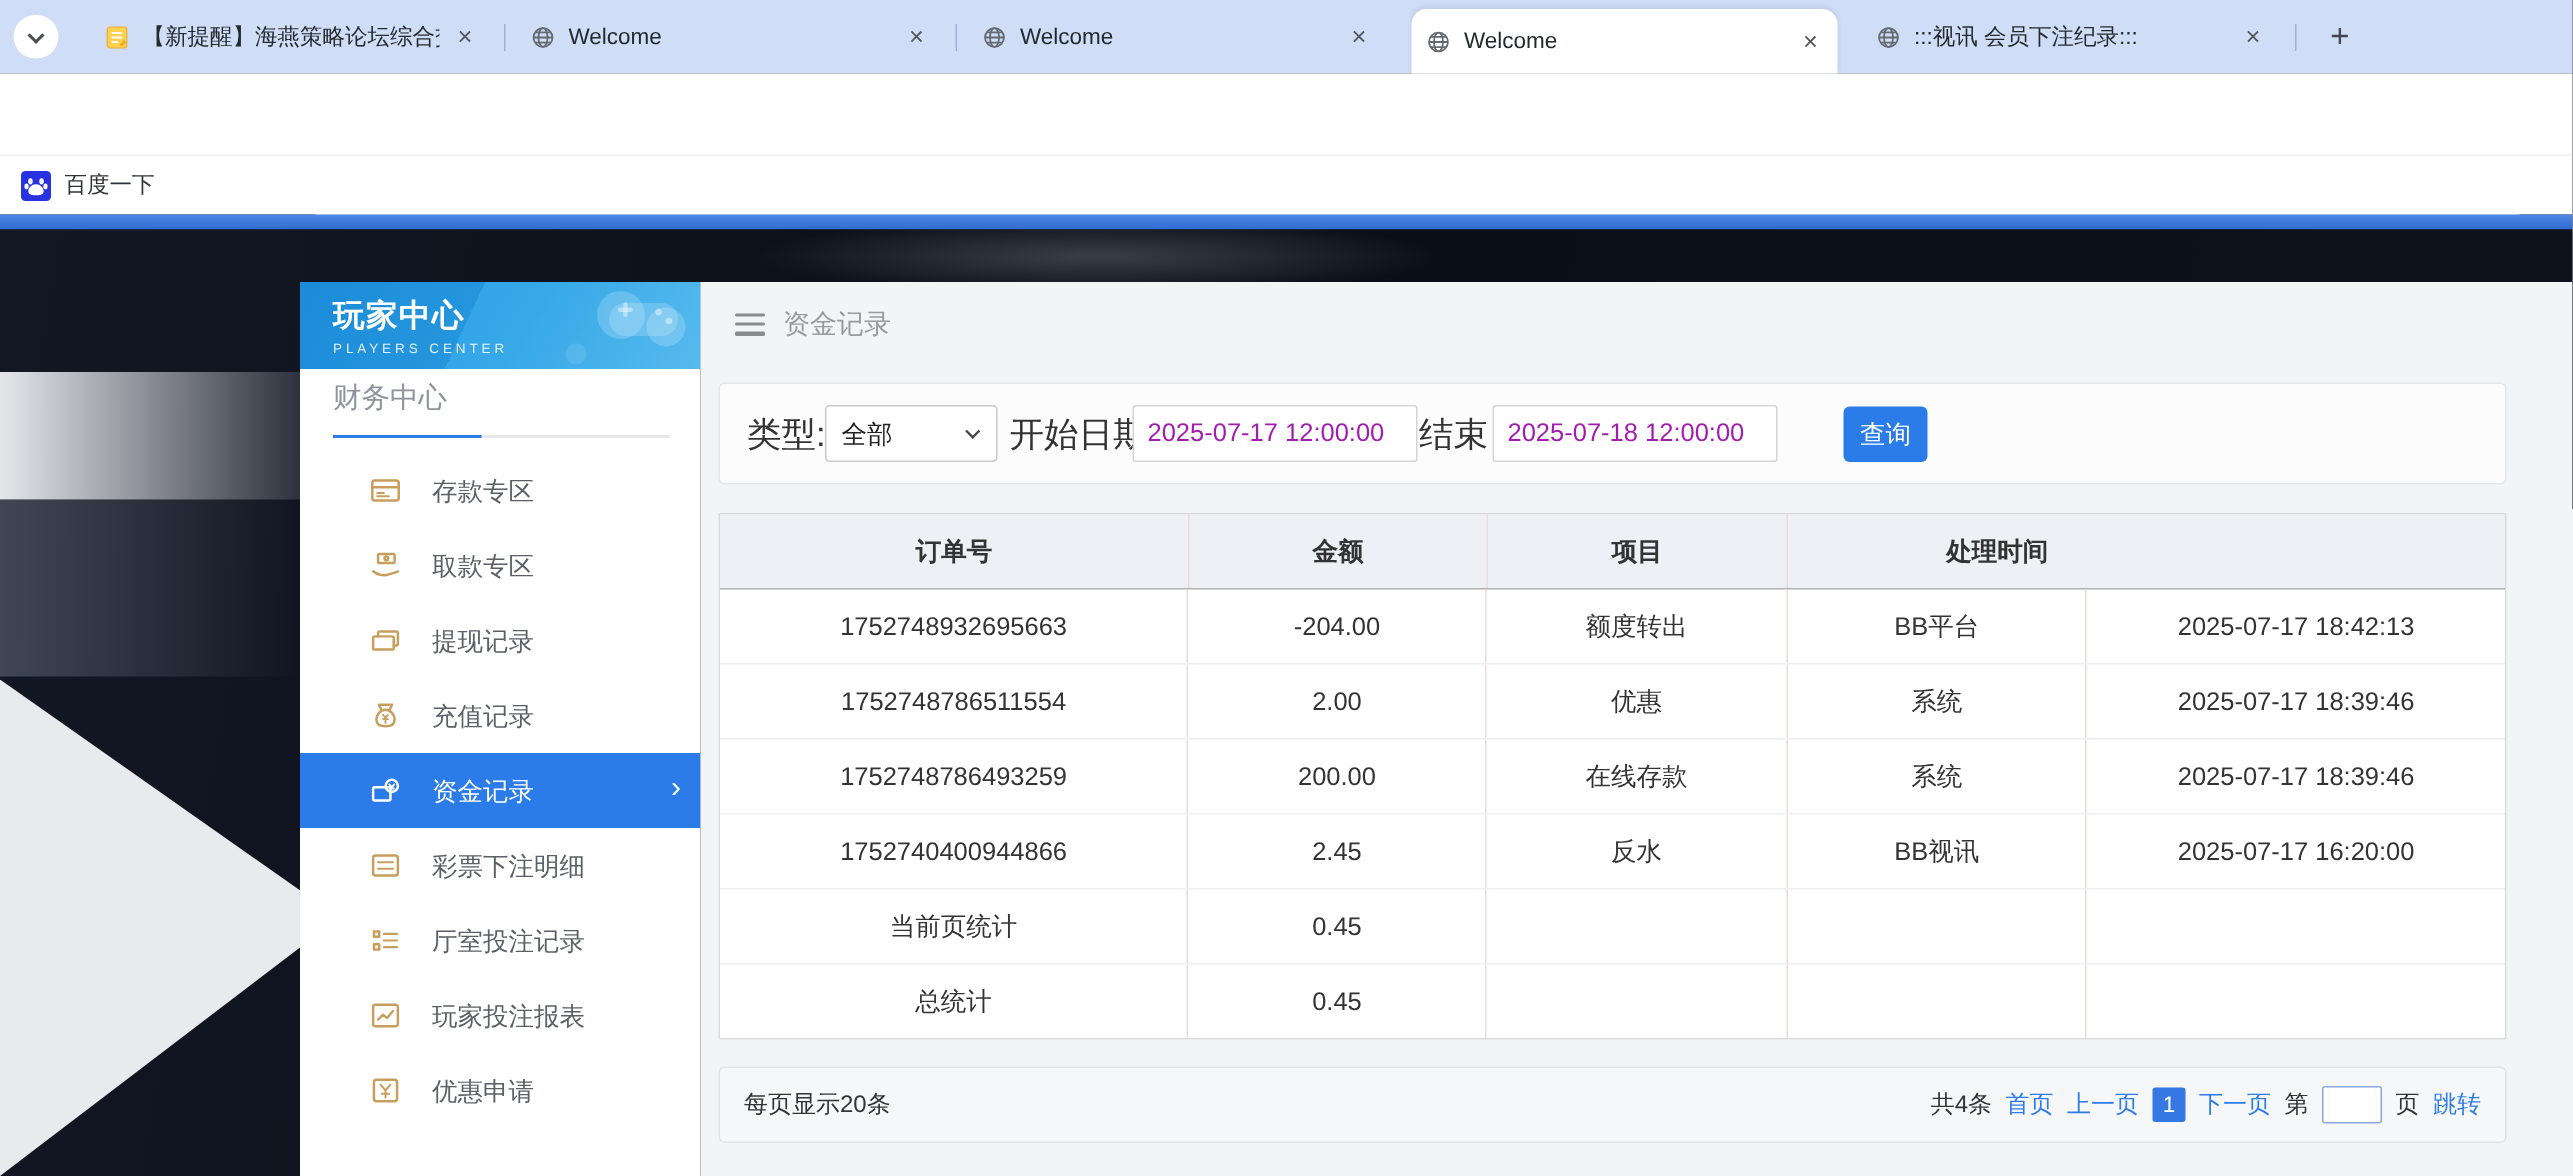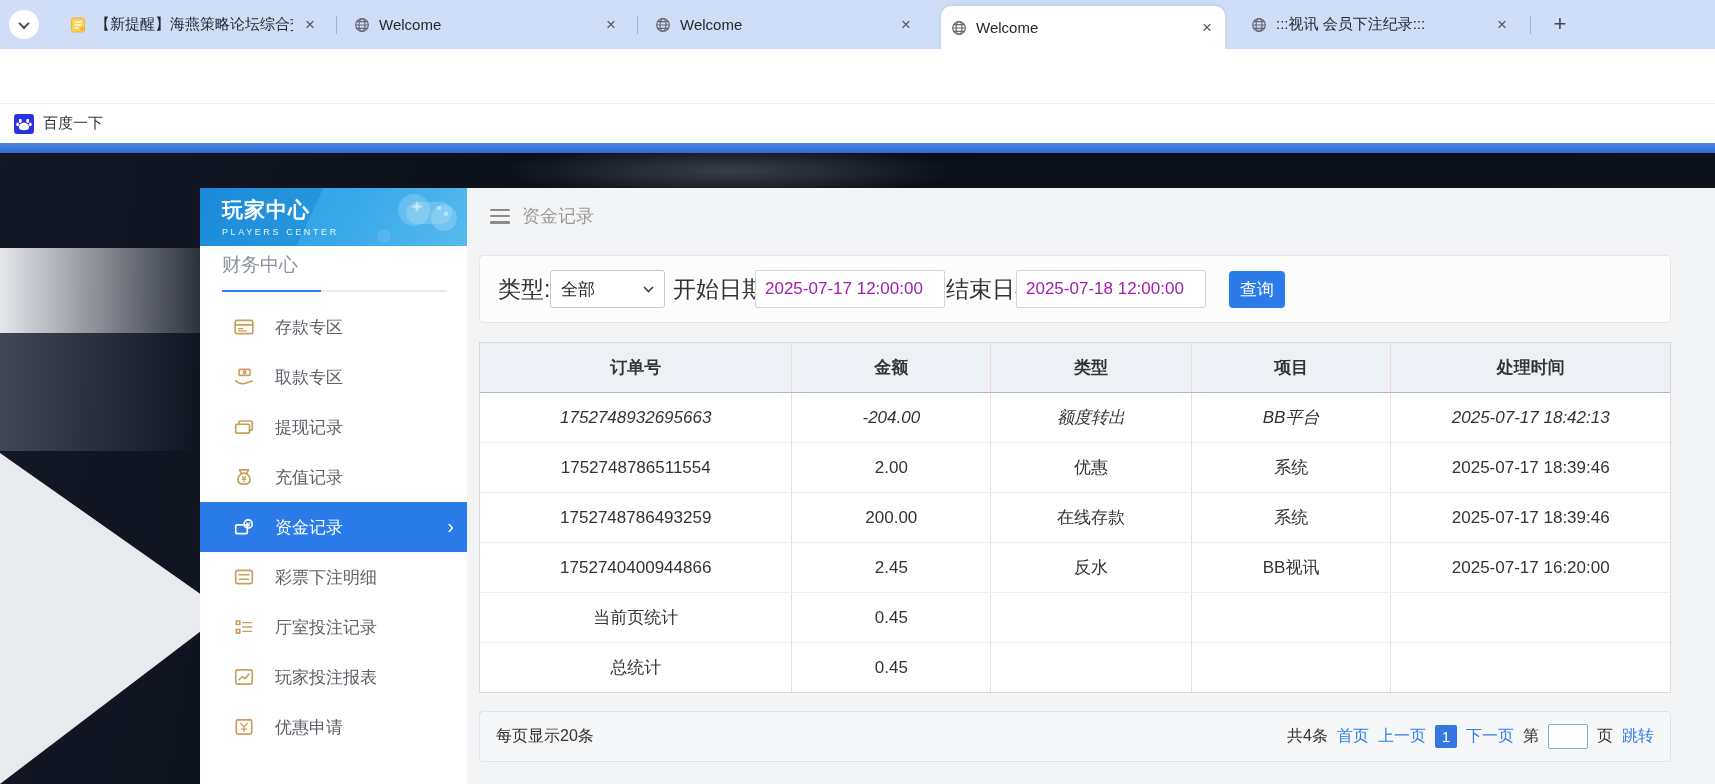--- a/index.html
+++ b/index.html
@@ -41,48 +41,48 @@
   #side-banner { position:relative; height:58px; background:linear-gradient(120deg,#1d93e2 0%,#2ba3e7 55%,#4cb6ec 100%); padding:8px 0 0 22px; overflow:hidden; }
   #side-banner:before { content:""; position:absolute; left:0; top:0; right:0; bottom:0; background:linear-gradient(115deg, rgba(10,70,140,.10) 0 42%, rgba(255,255,255,.06) 42%); }
   .banner-title { position:relative; font-size:21px; font-weight:bold; color:#fff; letter-spacing:1px; }
   .banner-sub { position:relative; font-size:9px; color:rgba(255,255,255,.88); letter-spacing:2.6px; margin-top:3px; }
   .banner-art { position:absolute; right:6px; top:4px; opacity:.85; }
   .side-section { padding:6px 20px 0 22px; }
   .section-title { font-size:19px; color:#8e939c; }
   .section-rule { margin-top:12px; height:2px; background:#e9e9e9; position:relative; }
   .section-rule:before { content:""; position:absolute; left:0; top:0; width:99px; height:2px; background:#2e7ce8; }
   #side-menu { margin-top:10px; }
-  .menu-item { height:50px; display:flex; align-items:center; padding-left:33px; font-size:17px; color:#5c6066; position:relative; }
+  .menu-item { height:50px; display:flex; align-items:center; padding-left:46px; font-size:17px; color:#5c6066; position:relative; }
   .menu-item .mi-icon { width:22px; height:22px; margin-right:20px; display:inline-flex; }
   .menu-item.active { background:#2b7ce9; color:#fff; }
   .menu-item.active .mi-chev { position:absolute; right:13px; font-size:20px; color:#fff; top:50%; transform:translateY(-54%); }
 
   
   #main { position:absolute; left:467px; top:35px; width:1248px; height:596px; background:#f3f4f6; }
   #crumb { position:absolute; left:23px; top:16px; display:flex; align-items:center; }
   .burger { width:20px; height:15px; display:flex; flex-direction:column; justify-content:space-between; }
   .burger i { height:2.5px; background:#8b8b8b; border-radius:1px; }
   #crumb .crumb-title { margin-left:12px; font-size:18px; color:#9a9a9a; }
 
   #filter-panel { position:absolute; left:12px; top:67px; width:1192px; height:68px; background:#fcfcfd; border:1px solid #e6e6e8; border-radius:4px; }
   .f-label { position:absolute; top:0; height:66px; line-height:66px; font-size:23px; color:#333; }
   #lbl-type { left:18px; } #lbl-start { left:193px; } #lbl-end { left:466px; }
   .f-select { position:absolute; left:70px; top:14px; width:115px; height:38px; background:#fff; border:1px solid #c9c9c9; border-radius:3px; display:flex; align-items:center; padding:16px 10px; font-size:17px; color:#222; justify-content:space-between; }
   .f-input { position:absolute; top:14px; width:190px; height:38px; background:#fff; border:1px solid #d4d4d4; border-radius:2px; font-size:17px; color:#a21caf; padding:0 9px; font-family:inherit; }
-  #inp-start { left:275px; } #inp-end { left:536px; }
+  #inp-start { left:275px; } #inp-end { left:515px; }
   .f-btn { position:absolute; left:749px; top:15px; width:56px; height:37px; background:#2b7ce9; border:none; border-radius:4px; color:#fff; font-size:17px; font-family:Liberation Mono, monospace; }
 
   #table { position:absolute; left:12px; top:154px; width:1192px; background:#fff; border:1px solid #d9d9d9; }
   .tr { display:flex;align-items:center; }
   .tr.head { background:#edf0f4; border-bottom:1px solid #b5b5b5; }
   .td { height:49px; line-height:49px; text-align:center; font-size:17px; color:#333; border-left:1px solid #f0d9d9; overflow:hidden; }
   .tr .td:first-child { border-left:none; }
   .tr.head .td { font-weight:bold; }
   .tr.body-row { border-top:1px solid #efefef; }
-  .tr.body-row:first-child { border-top:none;font-style:italic; }
+  .tr.body-row:first-child { border-top:none; }
   .c0{width:312px;} .c1{width:199px;} .c2{width:201px;} .c3{width:200px;} .c4{width:280px;}
 
   #pager { position:absolute; left:12px; top:523px; width:1192px; height:51px; background:#f6f7f9; border:1px solid #e2e3e7; border-radius:4px; display:flex; align-items:center; justify-content:space-between; padding:0 16px; font-size:16px; color:#333; }
   #pager .links { display:flex; align-items:center; gap:9px; }
   .plink { color:#2e7ce8;text-align:right; }
   .pcur { width:22px; height:23px; background:#3577e3; color:#fff; text-align:center; line-height:23px; border-radius:2px; font-size:15px; }
   .pinput { width:40px; height:25px; border:1px solid #89a9dd; border-radius:2px; background:#fff; font-family:inherit; }
 </style>
 </head>
 <body>
@@ -346,21 +346,20 @@
       <input class="f-input" id="inp-start" value="2025-07-17 12:00:00" style="">
       <span class="f-label" id="lbl-end">结束日期:</span>
       <input class="f-input" id="inp-end" value="2025-07-18 12:00:00" style="">
       <button class="f-btn">查询</button>
     </div>
 
     <div id="table">
       <div class="tr head">
           <div class="td c0">订单号</div>
           <div class="td c1">金额</div>
-          <div class="td c2">类型</div>
           <div class="td c3">项目</div>
           <div class="td c4">处理时间</div>
         </div>
       <div>
           <div class="tr body-row">
             <div class="td c0">1752748932695663</div>
             <div class="td c1">-204.00</div>
             <div class="td c2">额度转出</div>
             <div class="td c3">BB平台</div>
             <div class="td c4">2025-07-17 18:42:13</div>

